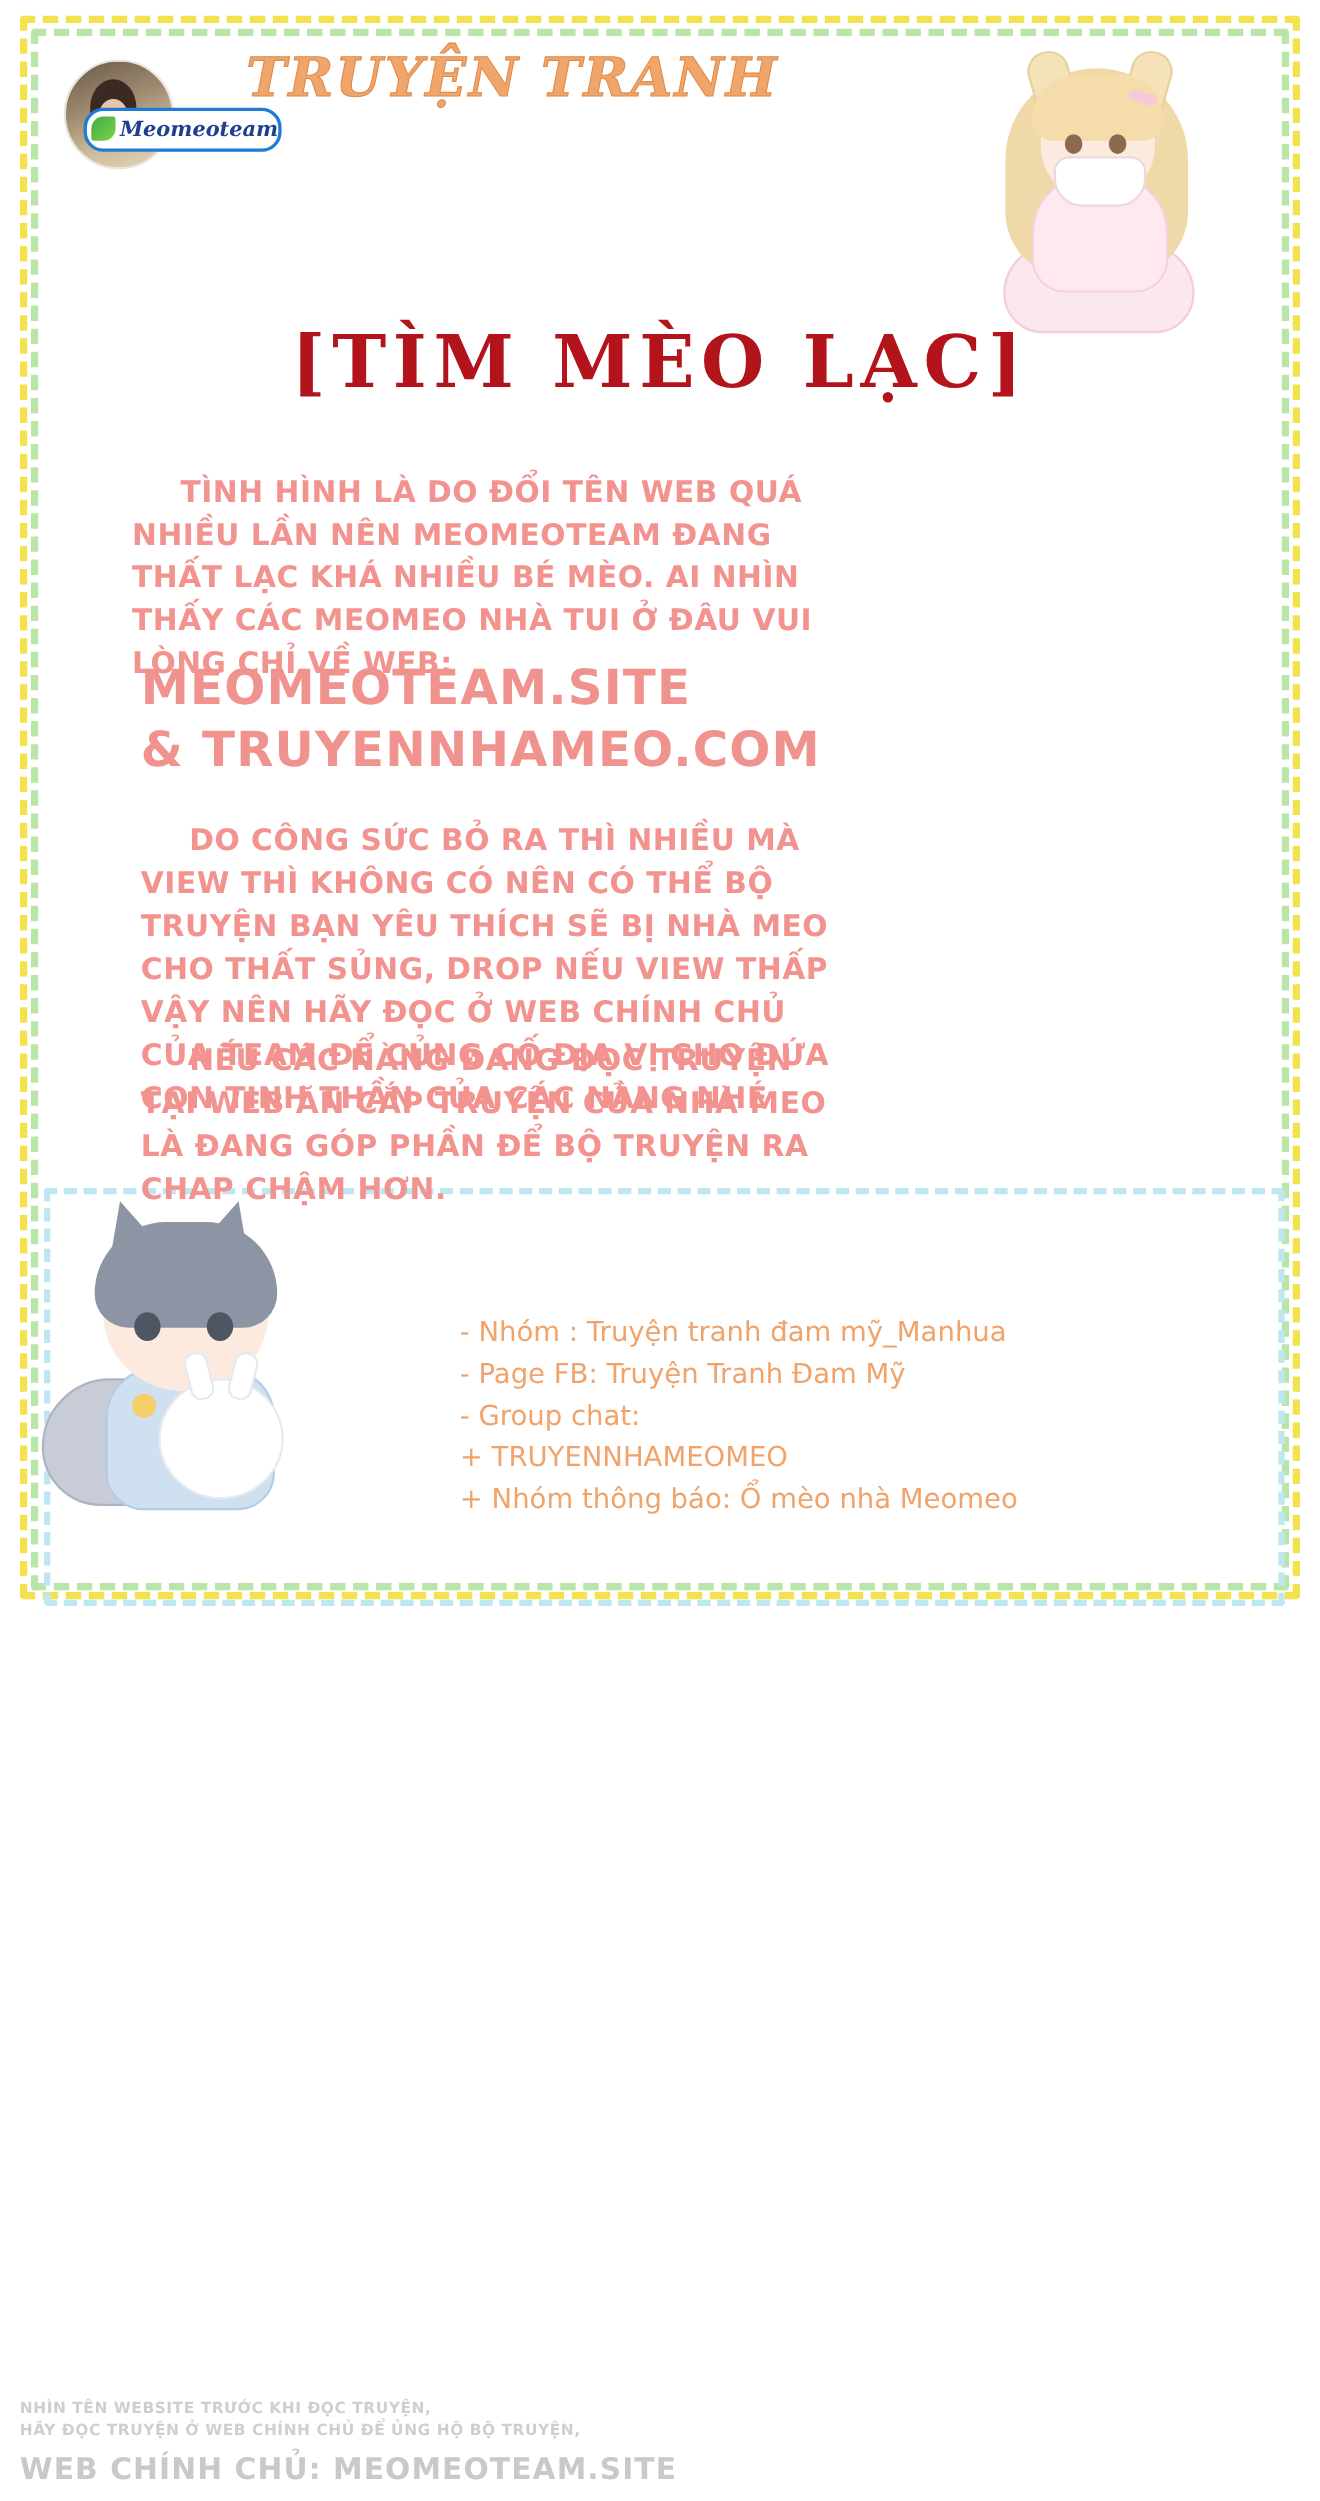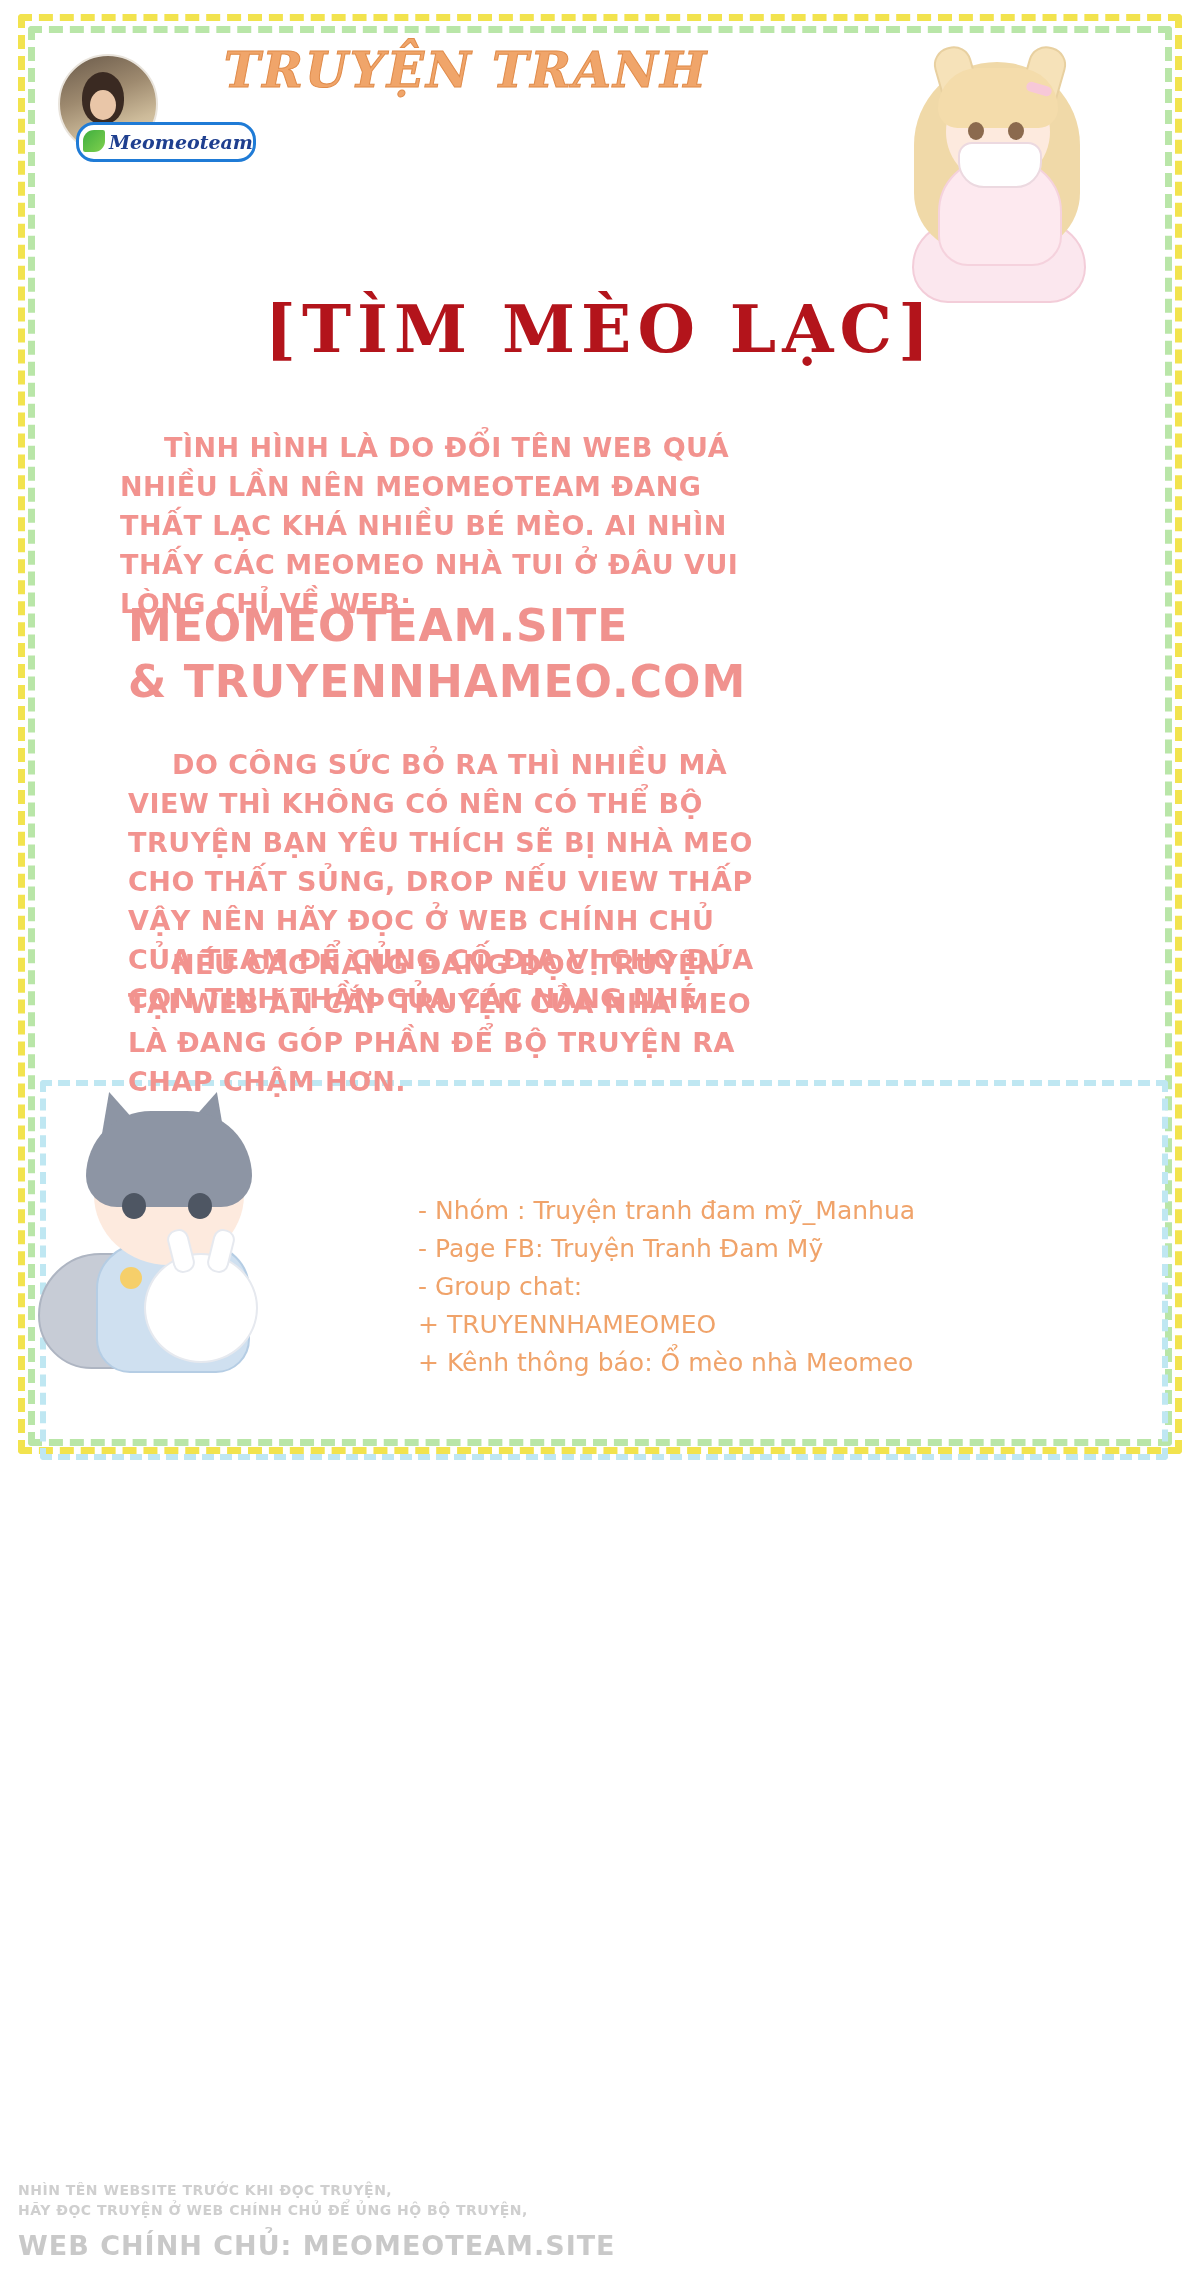--- a/index.html
+++ b/index.html
@@ -89,21 +89,21 @@
     left: 30px;
     top: 34px;
     width: 26px;
     height: 30px;
     border-radius: 50%;
     background: #e9c6a8;
   }
   .avatar-pill {
     position: absolute;
     left: 18px;
-    top: 68px;
+    top: 44px;
     height: 34px;
     padding: 0 0 0 30px;
     background: #ffffff;
     border: 3px solid #1f7bd6;
     border-radius: 18px;
     display: flex;
     align-items: center;
     font-family: "DejaVu Serif", serif;
     font-weight: bold;
     font-style: italic;
@@ -514,20 +514,20 @@
   <div class="cw-eye-r"></div>
   <div class="cw-plush"></div>
   <div class="cw-flower"></div>
 </div>
 
 <div class="contact">
   <div class="contact-line">- Nhóm : Truyện tranh đam mỹ_Manhua</div>
   <div class="contact-line">- Page FB: Truyện Tranh Đam Mỹ</div>
   <div class="contact-line">- Group chat:</div>
   <div class="contact-line">+ TRUYENNHAMEOMEO</div>
-  <div class="contact-line">+ Kênh thông báo: Ổ mèo nhà Meomeo</div>
+  <div class="contact-line">+ Nhóm thông báo: Ổ mèo nhà Meomeo</div>
 </div>
 
 <div class="footer">
   <div class="footer-small">NHÌN TÊN WEBSITE TRƯỚC KHI ĐỌC TRUYỆN,</div>
   <div class="footer-small">HÃY ĐỌC TRUYỆN Ở WEB CHÍNH CHỦ ĐỂ ỦNG HỘ BỘ TRUYỆN,</div>
   <div class="footer-big">WEB CHÍNH CHỦ: MEOMEOTEAM.SITE</div>
 </div>
 
 </body></html>

